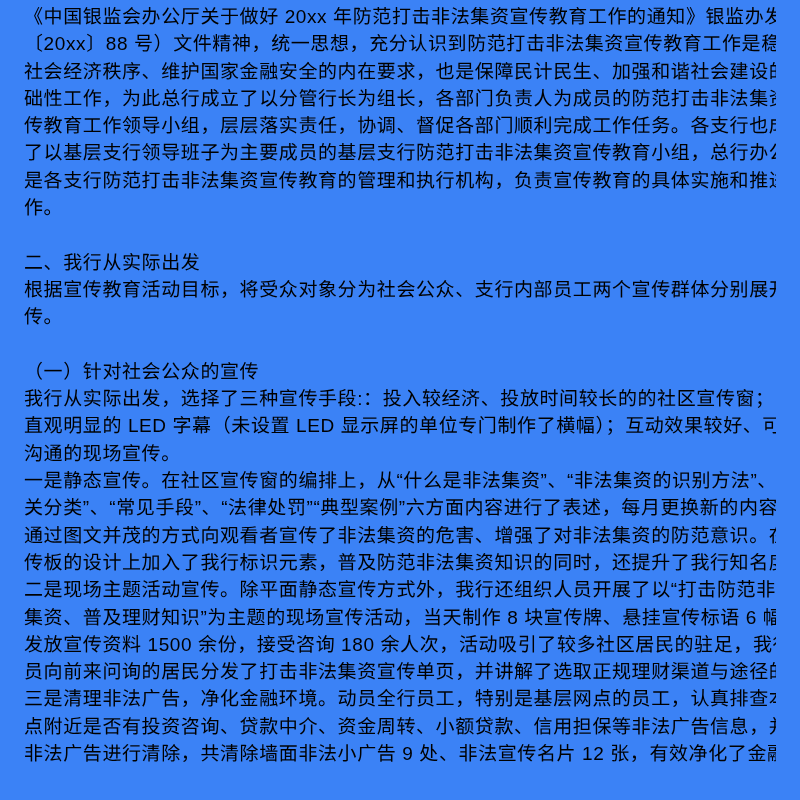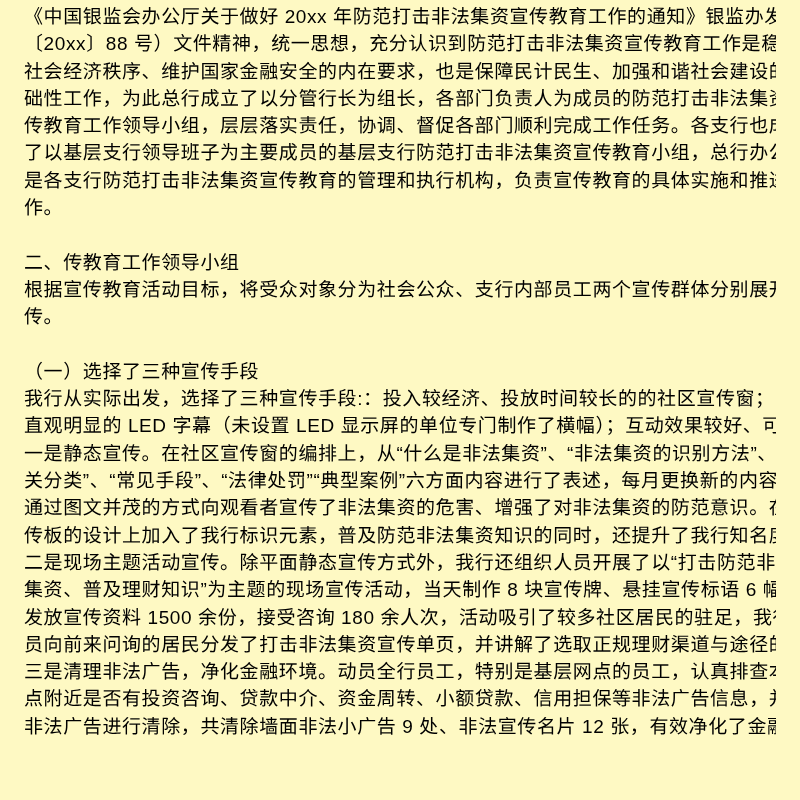--- a/index.html
+++ b/index.html
@@ -11,21 +11,21 @@
     width: 800px;
     height: 800px;
     overflow: hidden;
     font-family: "Liberation Sans", "DejaVu Sans", sans-serif;
   }
   .page {
     box-sizing: border-box;
     width: 800px;
     height: 800px;
     padding: 3px 24px 0 24px;
-    background: #fef9c3;
+    background: #3b82f6;
     color: #000000;
   }
   .doc-text {
     width: 100%;
   }
   .text-line {
     height: 27.3px;
     line-height: 27.3px;
     font-size: 19px;
     letter-spacing: 0.6px;
@@ -46,27 +46,28 @@
   <div class="doc-text" id="doc-lines">
       <div class="text-line">《中国银监会办公厅关于做好 20xx 年防范打击非法集资宣传教育工作的通知》银监办发</div>
       <div class="text-line">〔20xx〕88 号）文件精神，统一思想，充分认识到防范打击非法集资宣传教育工作是稳定</div>
       <div class="text-line">社会经济秩序、维护国家金融安全的内在要求，也是保障民计民生、加强和谐社会建设的基</div>
       <div class="text-line">础性工作，为此总行成立了以分管行长为组长，各部门负责人为成员的防范打击非法集资宣</div>
       <div class="text-line">传教育工作领导小组，层层落实责任，协调、督促各部门顺利完成工作任务。各支行也成立</div>
       <div class="text-line">了以基层支行领导班子为主要成员的基层支行防范打击非法集资宣传教育小组，总行办公室</div>
       <div class="text-line">是各支行防范打击非法集资宣传教育的管理和执行机构，负责宣传教育的具体实施和推进工</div>
       <div class="text-line">作。</div>
       <div class="text-line blank">&nbsp;</div>
-      <div class="text-line">二、传教育工作领导小组</div>
+      <div class="text-line">二、我行从实际出发</div>
       <div class="text-line">根据宣传教育活动目标，将受众对象分为社会公众、支行内部员工两个宣传群体分别展开宣</div>
       <div class="text-line">传。</div>
       <div class="text-line blank">&nbsp;</div>
-      <div class="text-line">（一）选择了三种宣传手段</div>
+      <div class="text-line">（一）针对社会公众的宣传</div>
       <div class="text-line">我行从实际出发，选择了三种宣传手段:：投入较经济、投放时间较长的的社区宣传窗；内容</div>
       <div class="text-line">直观明显的 LED 字幕（未设置 LED 显示屏的单位专门制作了横幅）；互动效果较好、可深入</div>
+      <div class="text-line">沟通的现场宣传。</div>
       <div class="text-line">一是静态宣传。在社区宣传窗的编排上，从“什么是非法集资”、“非法集资的识别方法”、“相</div>
       <div class="text-line">关分类”、“常见手段”、“法律处罚”“典型案例”六方面内容进行了表述，每月更换新的内容，</div>
       <div class="text-line">通过图文并茂的方式向观看者宣传了非法集资的危害、增强了对非法集资的防范意识。在宣</div>
       <div class="text-line">传板的设计上加入了我行标识元素，普及防范非法集资知识的同时，还提升了我行知名度。</div>
       <div class="text-line">二是现场主题活动宣传。除平面静态宣传方式外，我行还组织人员开展了以“打击防范非法</div>
       <div class="text-line">集资、普及理财知识”为主题的现场宣传活动，当天制作 8 块宣传牌、悬挂宣传标语 6 幅，</div>
       <div class="text-line">发放宣传资料 1500 余份，接受咨询 180 余人次，活动吸引了较多社区居民的驻足，我行人</div>
       <div class="text-line">员向前来问询的居民分发了打击非法集资宣传单页，并讲解了选取正规理财渠道与途径的重</div>
       <div class="text-line">三是清理非法广告，净化金融环境。动员全行员工，特别是基层网点的员工，认真排查本网</div>
       <div class="text-line">点附近是否有投资咨询、贷款中介、资金周转、小额贷款、信用担保等非法广告信息，并对</div>

